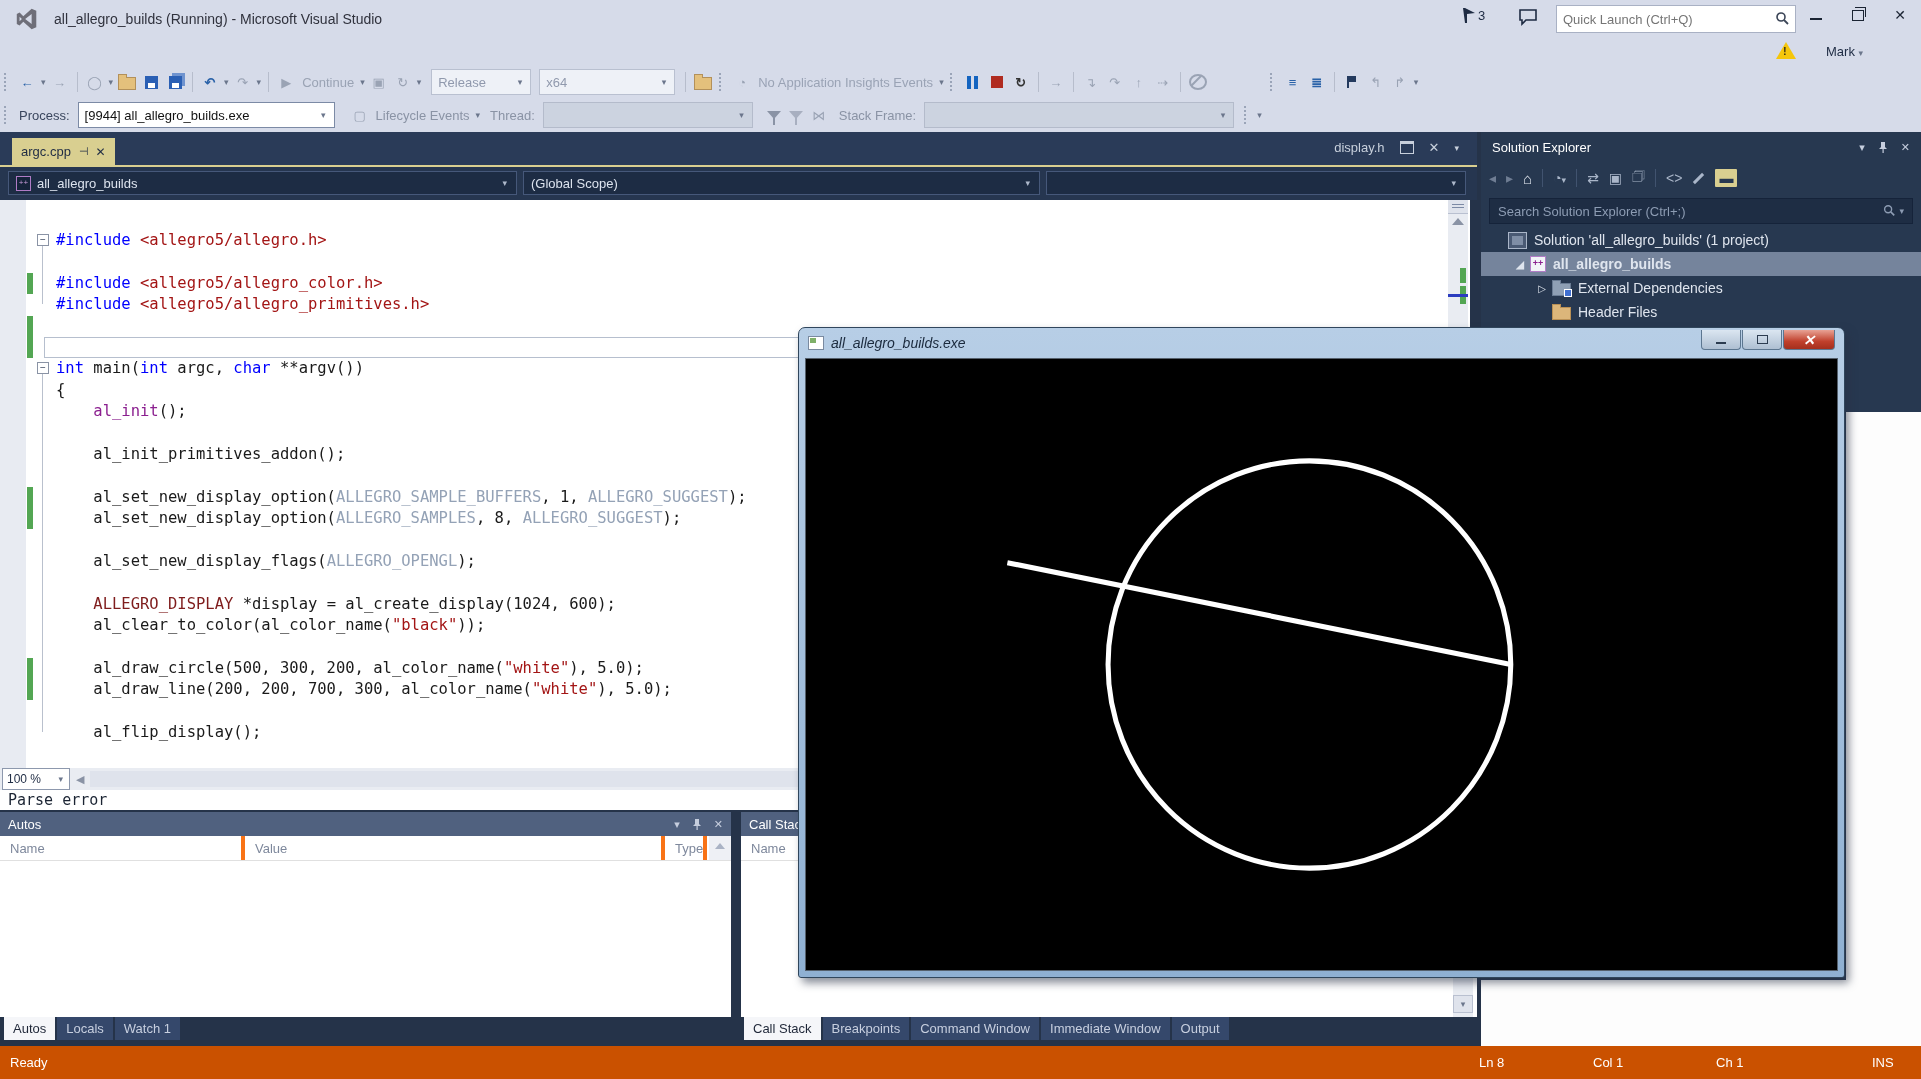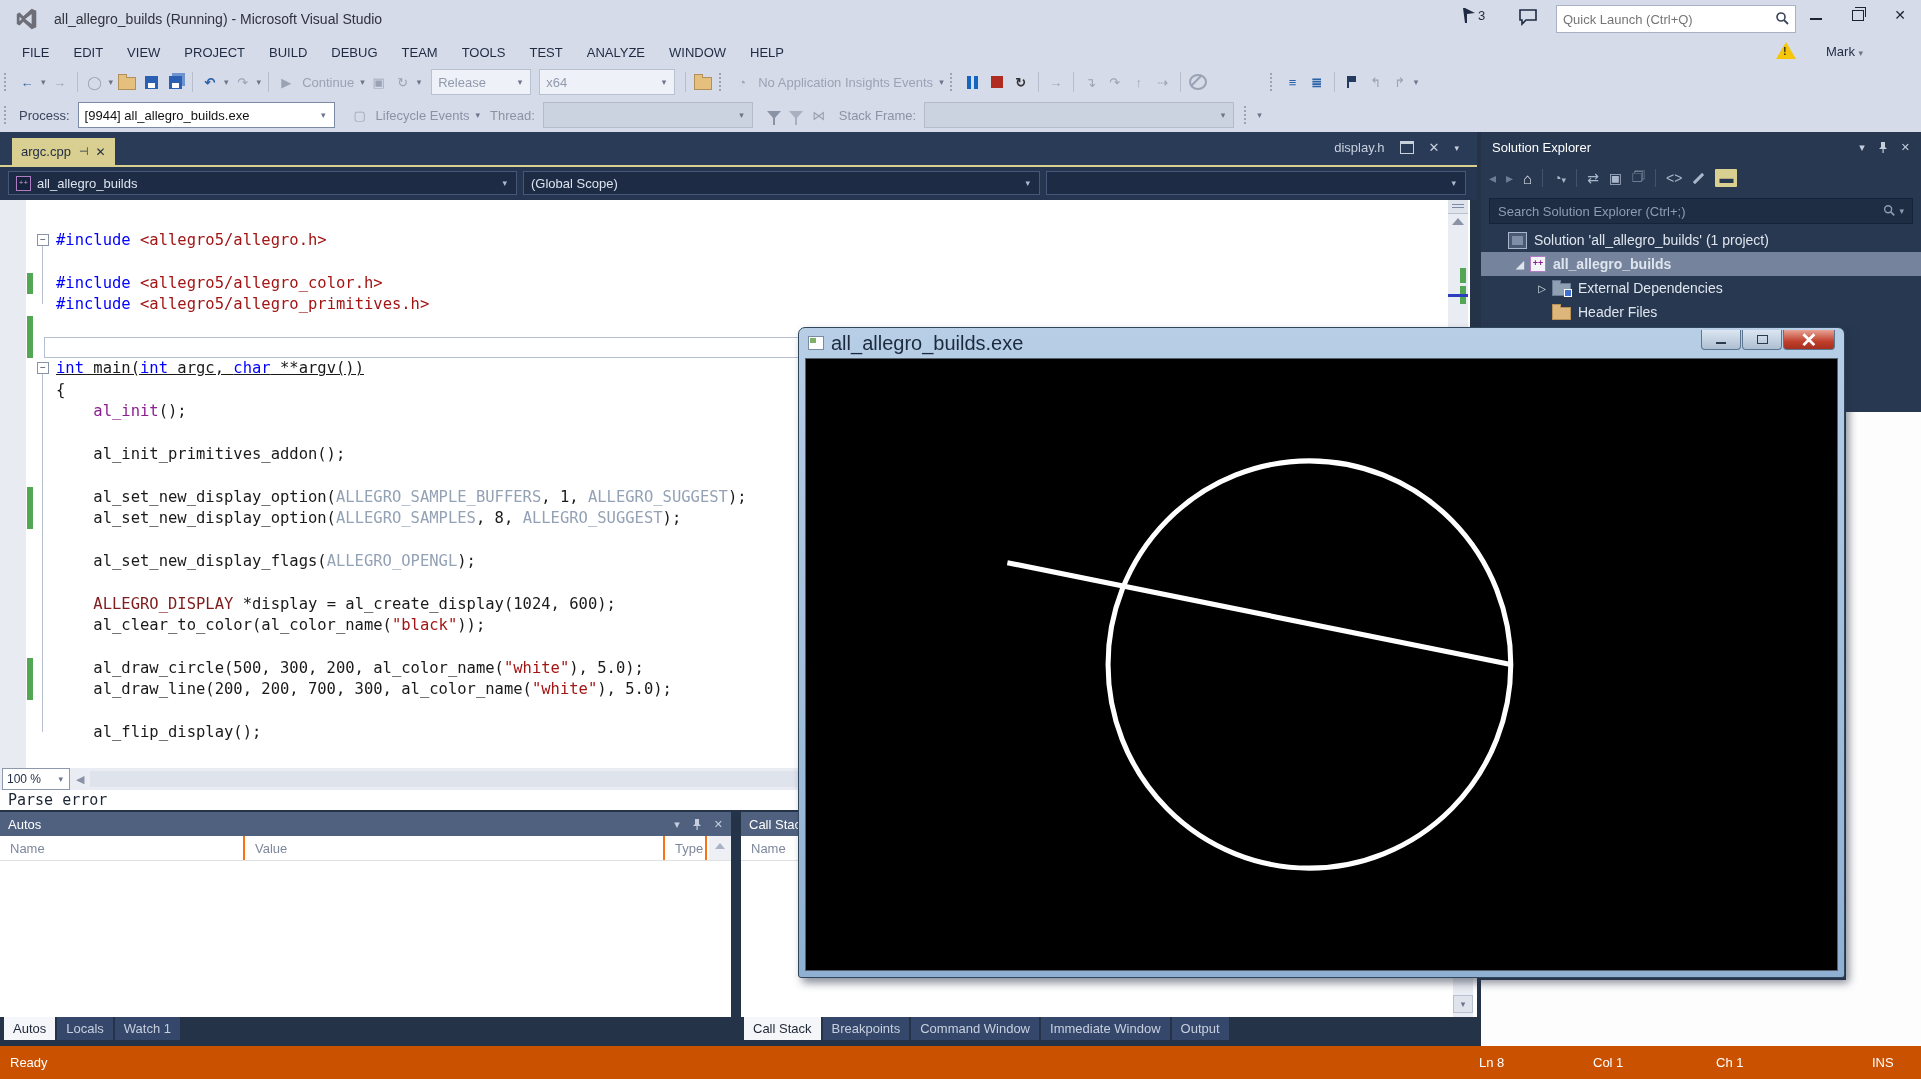--- a/index.html
+++ b/index.html
@@ -81,21 +81,21 @@
   .sc-blue{position:absolute;left:0;width:20px;height:3px;background:#2b3cbf;}
   .ed-bottom{left:0;top:768px;width:1477px;height:22px;background:#e9ecf2;display:flex;align-items:center;}
   .zoom-combo{width:58px;height:20px;background:#fff;border:1px solid #8d98ad;font-size:12px;color:#1e2b43;display:flex;align-items:center;padding:0 4px;margin-left:2px;}
   .hscroll-arrow{color:#8a93a5;font-size:11px;margin:0 6px;}
   .parse-row{left:0;top:790px;width:1477px;height:20px;background:#fff;font-family:"DejaVu Sans Mono",monospace;font-size:15px;color:#1b2433;display:flex;align-items:center;padding-left:8px;box-sizing:border-box;}
   
   .panel{background:#fff;}
   .panel-hdr{height:24px;background:#50617f;color:#fff;font-size:13px;display:flex;align-items:center;padding:0 8px;}
   .panel-hdr .hdr-icons{margin-left:auto;display:flex;gap:12px;color:#c6cede;font-size:11px;align-items:center;}
   .col-hdr{height:24px;background:#fff;border-bottom:1px solid #e0e0e0;display:flex;color:#7e889c;font-size:13px;align-items:center;}
-  .col-cell{padding-left:10px;box-sizing:border-box;border-right:2px solid #f97316;height:100%;display:flex;align-items:center;}
+  .col-cell{padding-left:10px;box-sizing:border-box;border-right:4px solid #f97316;height:100%;display:flex;align-items:center;}
   .mini-scroll{width:22px;height:100%;background:#eef0f5;display:flex;align-items:flex-start;justify-content:center;margin-left:auto;}
   .mini-scroll i{margin-top:7px;width:0;height:0;border-left:5px solid transparent;border-right:5px solid transparent;border-bottom:6px solid #aab3c5;}
   .btabs{position:absolute;display:flex;gap:2px;font-size:13px;}
   .btab{padding:4px 9px;background:#35486b;color:#c7cfdf;}
   .btab.active{background:#f5f6f9;color:#1e2637;}
   
   .sedock{left:1481px;top:132px;width:440px;height:914px;background:#273850;color:#dfe5ee;}
   .se-title{height:30px;display:flex;align-items:center;padding:0 11px;font-size:13px;color:#fff;}
   .se-title .hdr-icons{margin-left:auto;display:flex;gap:13px;color:#c6cede;font-size:11px;align-items:center;}
   .se-toolbar{height:32px;display:flex;align-items:center;padding:0 8px;gap:10px;color:#aab6c9;font-size:14px;}
@@ -113,21 +113,21 @@
   .ticon.folder{height:11px;background:#dcb67a;border:1px solid #b99055;margin-top:2px;}
   .ticon.folder::before{content:"";position:absolute;left:-1px;top:-4px;width:7px;height:3px;background:#dcb67a;border:1px solid #b99055;border-bottom:0;}
   .ticon.folder-refs{height:11px;background:#8fa0b5;border:1px solid #6a7c94;margin-top:2px;}
   .ticon.folder-refs::before{content:"";position:absolute;left:-1px;top:-4px;width:7px;height:3px;background:#8fa0b5;border:1px solid #6a7c94;border-bottom:0;}
   .ticon.folder-refs::after{content:"";position:absolute;right:-2px;bottom:-2px;width:6px;height:6px;background:#3f6fd1;border:1px solid #fff;}
   
   .white-a{left:1846px;top:412px;width:75px;height:568px;background:#fdfdfd;}
   .white-b{left:1481px;top:980px;width:440px;height:66px;background:#fdfdfd;}
   
   .appwin{left:798px;top:327px;width:1047px;height:651px;border-radius:7px 7px 3px 3px;background:linear-gradient(#b7cee6,#8fb0d2);border:1px solid #30465c;box-shadow:4px 5px 9px rgba(40,50,70,.55);box-sizing:border-box;}
-  .appwin-title{height:30px;display:flex;align-items:center;padding:0 9px;color:#1b2a3d;font-size:20px;}
+  .appwin-title{height:30px;display:flex;align-items:center;padding:0 9px;color:#1b2a3d;font-size:14px;font-style:italic;}
   .appwin-icon{width:14px;height:12px;background:#fff;border:1px solid #7a8aa0;margin-right:7px;position:relative;}
   .appwin-icon::after{content:"";position:absolute;left:1px;top:1px;width:6px;height:5px;background:#7fb069;}
   .appwin-btns{margin-left:auto;display:flex;gap:1px;margin-top:-6px;}
   .awb{height:19px;border:1px solid #5c7690;border-top:0;border-radius:0 0 4px 4px;display:flex;align-items:center;justify-content:center;}
   .awb.min,.awb.max{width:38px;background:linear-gradient(#dbe6f1,#aebfd2);color:#2c3c50;}
   .awb.close{width:50px;background:linear-gradient(#e8a294,#c0402c 60%,#a52f1d);color:#fff;font-weight:bold;}
   .awb .minbar{width:10px;height:2px;background:#2c3c50;margin-top:6px;}
   .awb .maxbox{width:9px;height:7px;border:1px solid #2c3c50;}
   .appwin-content{position:absolute;left:6px;top:30px;right:6px;bottom:6px;background:#000;border:1px solid #55606c;}
   .appwin-content svg{display:block;width:100%;height:100%;}
@@ -166,36 +166,20 @@
     </span>
     <span class="winbtn" style="left:1795px;">
         <span class="wb-min-glyph"></span>
       </span>
     <span class="winbtn" style="left:1837px;">
         <span class="wb-restore-glyph"></span>
       </span>
     <span class="winbtn" style="left:1879px;font-size:14px;">✕</span>
   </div>
 
-  <div class="abs menubar">
-      <span style="display:flex;">
-        <span class="menu-item">FILE</span>
-        <span class="menu-item">EDIT</span>
-        <span class="menu-item">VIEW</span>
-        <span class="menu-item">PROJECT</span>
-        <span class="menu-item">BUILD</span>
-        <span class="menu-item">DEBUG</span>
-        <span class="menu-item">TEAM</span>
-        <span class="menu-item">TOOLS</span>
-        <span class="menu-item">TEST</span>
-        <span class="menu-item">ANALYZE</span>
-        <span class="menu-item">WINDOW</span>
-        <span class="menu-item">HELP</span>
-      </span>
-    </div>
   <div class="warn-tri"></div>
   <span class="user-name"><span>Mark</span> <span class="small-caret">▾</span></span>
 
   <div class="abs toolbar">
     <span class="grip"></span>
     <span class="tb blue">←</span>
       <span class="caret">▾</span>
     <span class="tb gray">→</span>
     <span class="sep"></span>
     <span class="tb gray">◯</span>
@@ -345,21 +329,21 @@
         <div class="fold-guide" style="top: 46px; height: 58.2px;"></div>
         <div class="fold-guide" style="top: 174.4px; height: 357.8px;"></div>
       </div>
     <div id="code-lines">
         <div class="code-line" style="top: 30px;"><span class="tk-kw">#include</span><span class="tk-p"> </span><span class="tk-str">&lt;allegro5/allegro.h&gt;</span></div>
         <div class="code-line" style="top: 51.4px;"></div>
         <div class="code-line" style="top: 72.8px;"><span class="tk-kw">#include</span><span class="tk-p"> </span><span class="tk-str">&lt;allegro5/allegro_color.h&gt;</span></div>
         <div class="code-line" style="top: 94.2px;"><span class="tk-kw">#include</span><span class="tk-p"> </span><span class="tk-str">&lt;allegro5/allegro_primitives.h&gt;</span></div>
         <div class="code-line" style="top: 115.6px;"></div>
         <div class="code-line" style="top: 137px;"></div>
-        <div class="code-line" style="top: 158.4px; text-decoration: underline;"><span class="tk-kw">int</span><span class="tk-p"> main(</span><span class="tk-kw">int</span><span class="tk-p"> argc, </span><span class="tk-kw">char</span><span class="tk-p"> **argv())</span></div>
+        <div class="code-line" style="top: 158.4px;"><span class="tk-kw">int</span><span class="tk-p"> main(</span><span class="tk-kw">int</span><span class="tk-p"> argc, </span><span class="tk-kw">char</span><span class="tk-p"> **argv())</span></div>
         <div class="code-line" style="top: 179.8px;"><span class="tk-p">{</span></div>
         <div class="code-line" style="top: 201.2px;"><span class="tk-p">    </span><span class="tk-mac">al_init</span><span class="tk-p">();</span></div>
         <div class="code-line" style="top: 222.6px;"></div>
         <div class="code-line" style="top: 244px;"><span class="tk-p">    al_init_primitives_addon();</span></div>
         <div class="code-line" style="top: 265.4px;"></div>
         <div class="code-line" style="top: 286.8px;"><span class="tk-p">    al_set_new_display_option(</span><span class="tk-gmac">ALLEGRO_SAMPLE_BUFFERS</span><span class="tk-p">, 1, </span><span class="tk-gmac">ALLEGRO_SUGGEST</span><span class="tk-p">);</span></div>
         <div class="code-line" style="top: 308.2px;"><span class="tk-p">    al_set_new_display_option(</span><span class="tk-gmac">ALLEGRO_SAMPLES</span><span class="tk-p">, 8, </span><span class="tk-gmac">ALLEGRO_SUGGEST</span><span class="tk-p">);</span></div>
         <div class="code-line" style="top: 329.6px;"></div>
         <div class="code-line" style="top: 351px;"><span class="tk-p">    al_set_new_display_flags(</span><span class="tk-gmac">ALLEGRO_OPENGL</span><span class="tk-p">);</span></div>
         <div class="code-line" style="top: 372.4px;"></div>

